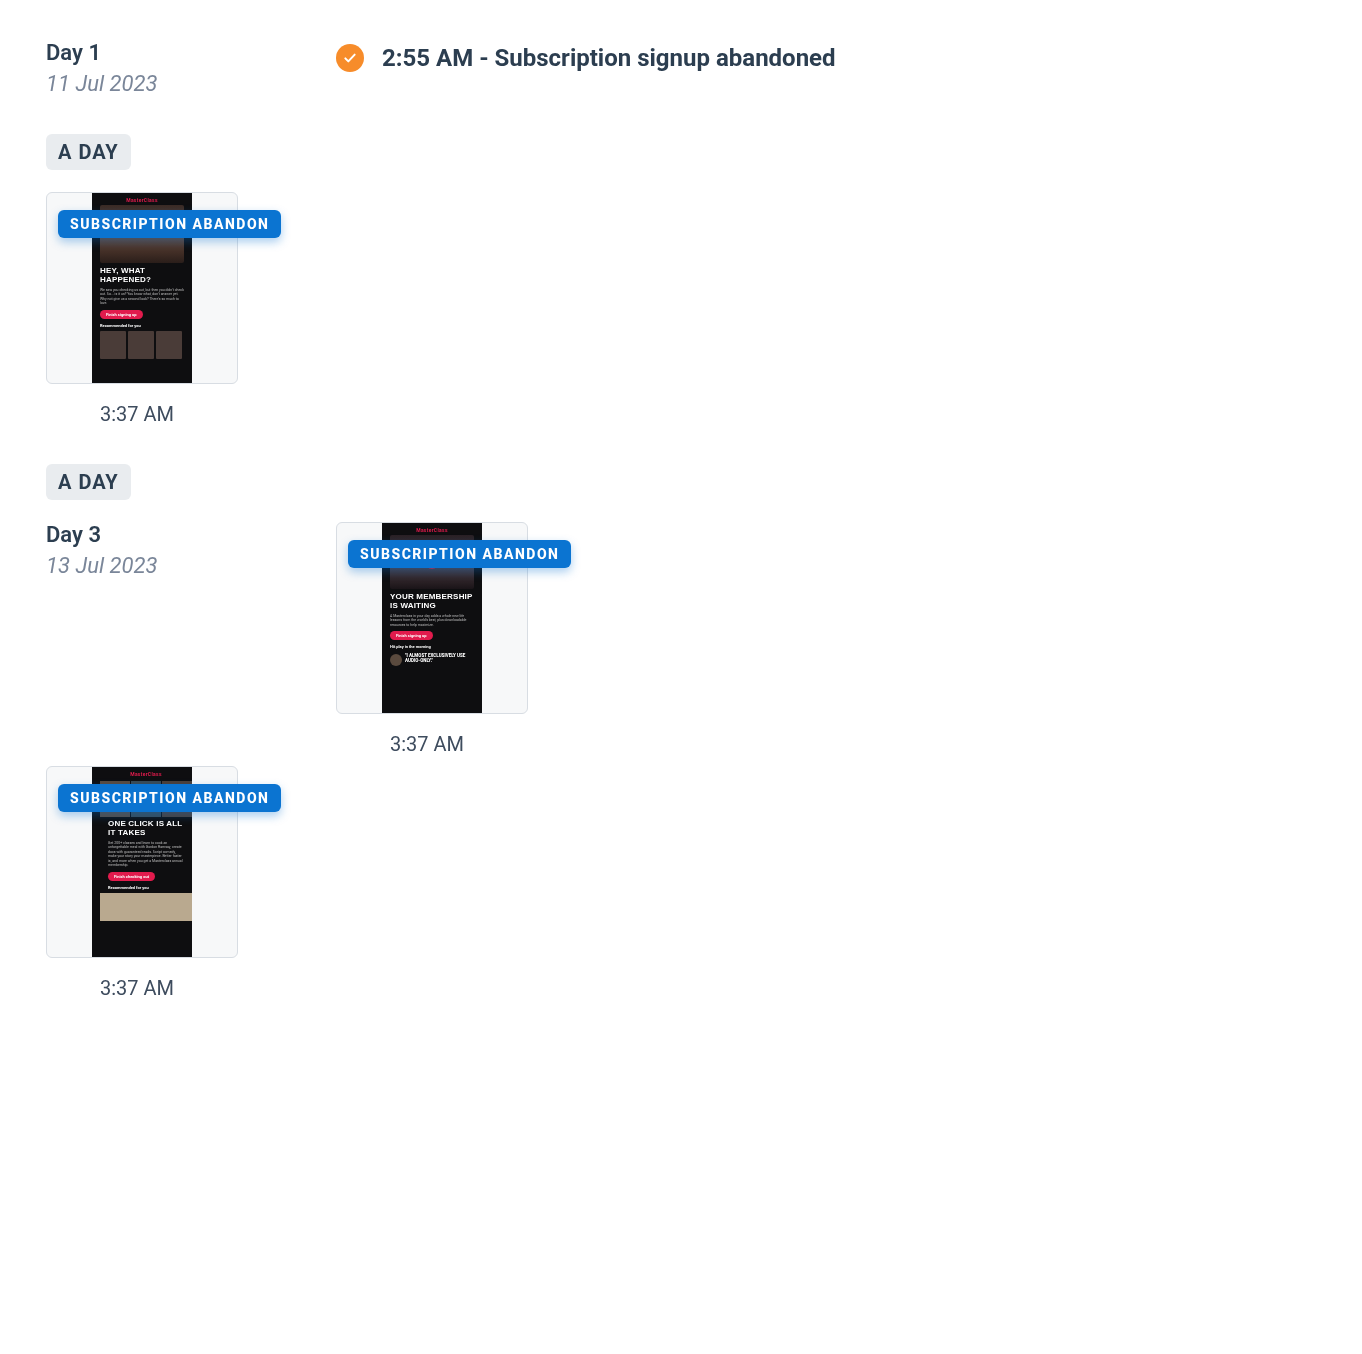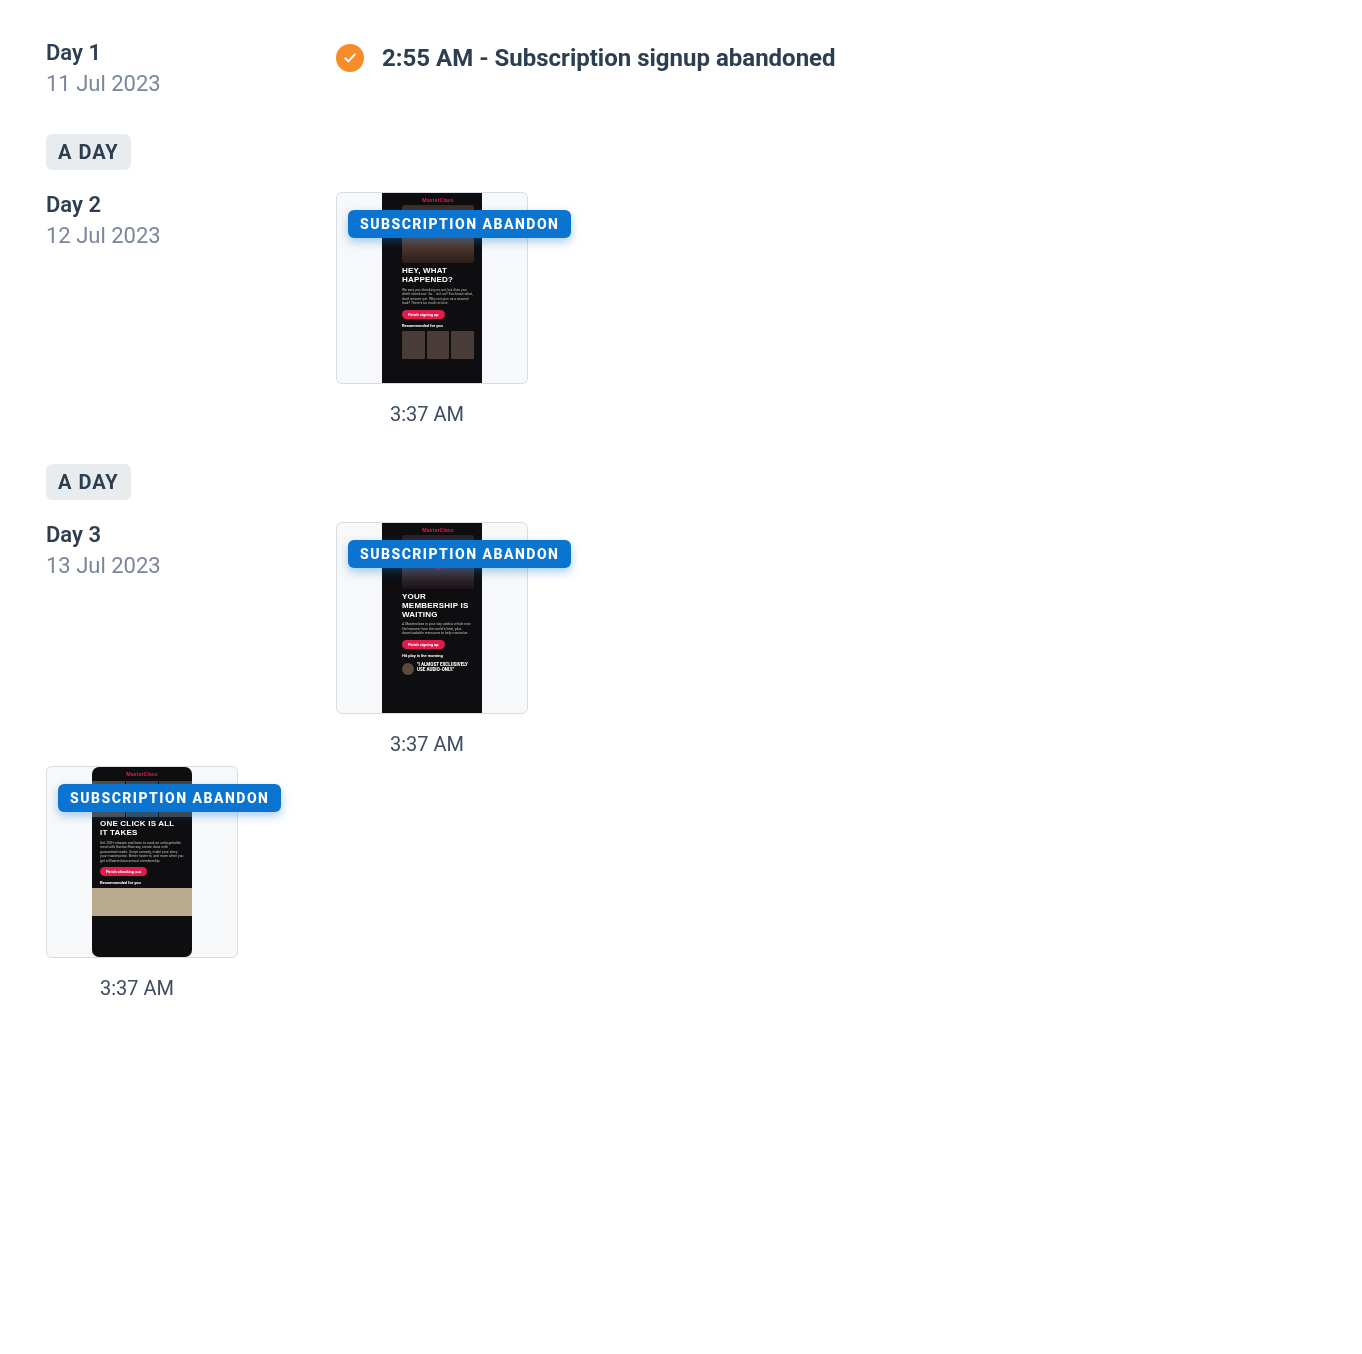--- a/index.html
+++ b/index.html
@@ -28,20 +28,21 @@
     }
     .day-label {
       font-size: 22px;
       font-weight: 600;
       color: #2c3e50;
       margin-bottom: 6px;
     }
     .day-date {
       font-size: 22px;
       color: #7a8699;
+      font-style: italic;
     }
     .day-right {
       display: flex;
       flex-direction: column;
     }
     .event-line {
       display: flex;
       align-items: center;
       gap: 18px;
       margin-top: 4px;
@@ -94,21 +95,21 @@
       justify-content: center;
     }
     .email-inner {
       width: 100px;
       height: 100%;
       background: #0e0e10;
       color: #ffffff;
       display: flex;
       flex-direction: column;
       font-size: 5px;
-      padding: 4px 8px 0 20px;
+      padding: 4px 8px 0 8px;
       overflow: hidden;
     }
     .email-brand {
       color: #e21b4d;
       font-size: 5px;
       text-align: center;
       font-weight: 700;
       letter-spacing: 0.3px;
       margin-bottom: 2px;
     }
@@ -243,24 +244,20 @@
         <span class="event-text">2:55 AM - Subscription signup abandoned</span>
       </div>
     </div>
   </div>
 
   <div class="gap-pill-wrap">
     <span class="gap-pill">A DAY</span>
   </div>
 
   <div class="day-row">
-    <div class="day-left">
-      <div class="day-label">Day 2</div>
-      <div class="day-date">12 Jul 2023</div>
-    </div>
     <div class="day-right">
       <div class="email-card-wrap">
         <div class="email-card">
           <div class="email-inner">
             <div class="email-brand">MasterClass</div>
             <div class="email-hero"></div>
             <div class="email-headline">HEY, WHAT HAPPENED?</div>
             <div class="email-body">We saw you checking us out, but then you didn't check out. So... is it us? You know what, don't answer yet. Why not give us a second look? There's so much to love.</div>
             <div class="email-cta">Finish signing up</div>
             <div class="email-sub">Recommended for you</div>
@@ -308,21 +305,21 @@
       </div>
       <div class="email-time">3:37 AM</div>
     </div>
   </div>
 
 
   <div class="day-row">
     <div class="day-right">
       <div class="email-card-wrap">
         <div class="email-card">
-          <div class="email-inner" style="padding:4px 0 0 0;border-radius:7px;">
+          <div class="email-inner" style="padding:4px 0 0 8px;">
             <div class="email-brand" style="margin-bottom:4px;">MasterClass</div>
             <div class="email-wide-row">
               <div class="email-wide-thumb" style="background:#5a4a3e;"></div>
               <div class="email-wide-thumb" style="background:#3a4a54;"></div>
               <div class="email-wide-thumb" style="background:#4d3e36;"></div>
             </div>
             <div style="padding:0 8px;">
               <div class="email-headline">ONE CLICK IS ALL IT TAKES</div>
               <div class="email-body">Get 200+ classes and learn to cook an unforgettable meal with Gordon Ramsay, create docs with guaranteed reads. Script comedy, make your story your masterpiece. Better faster is, and more when you get a Masterclass annual membership.</div>
               <div class="email-cta">Finish checking out</div>

